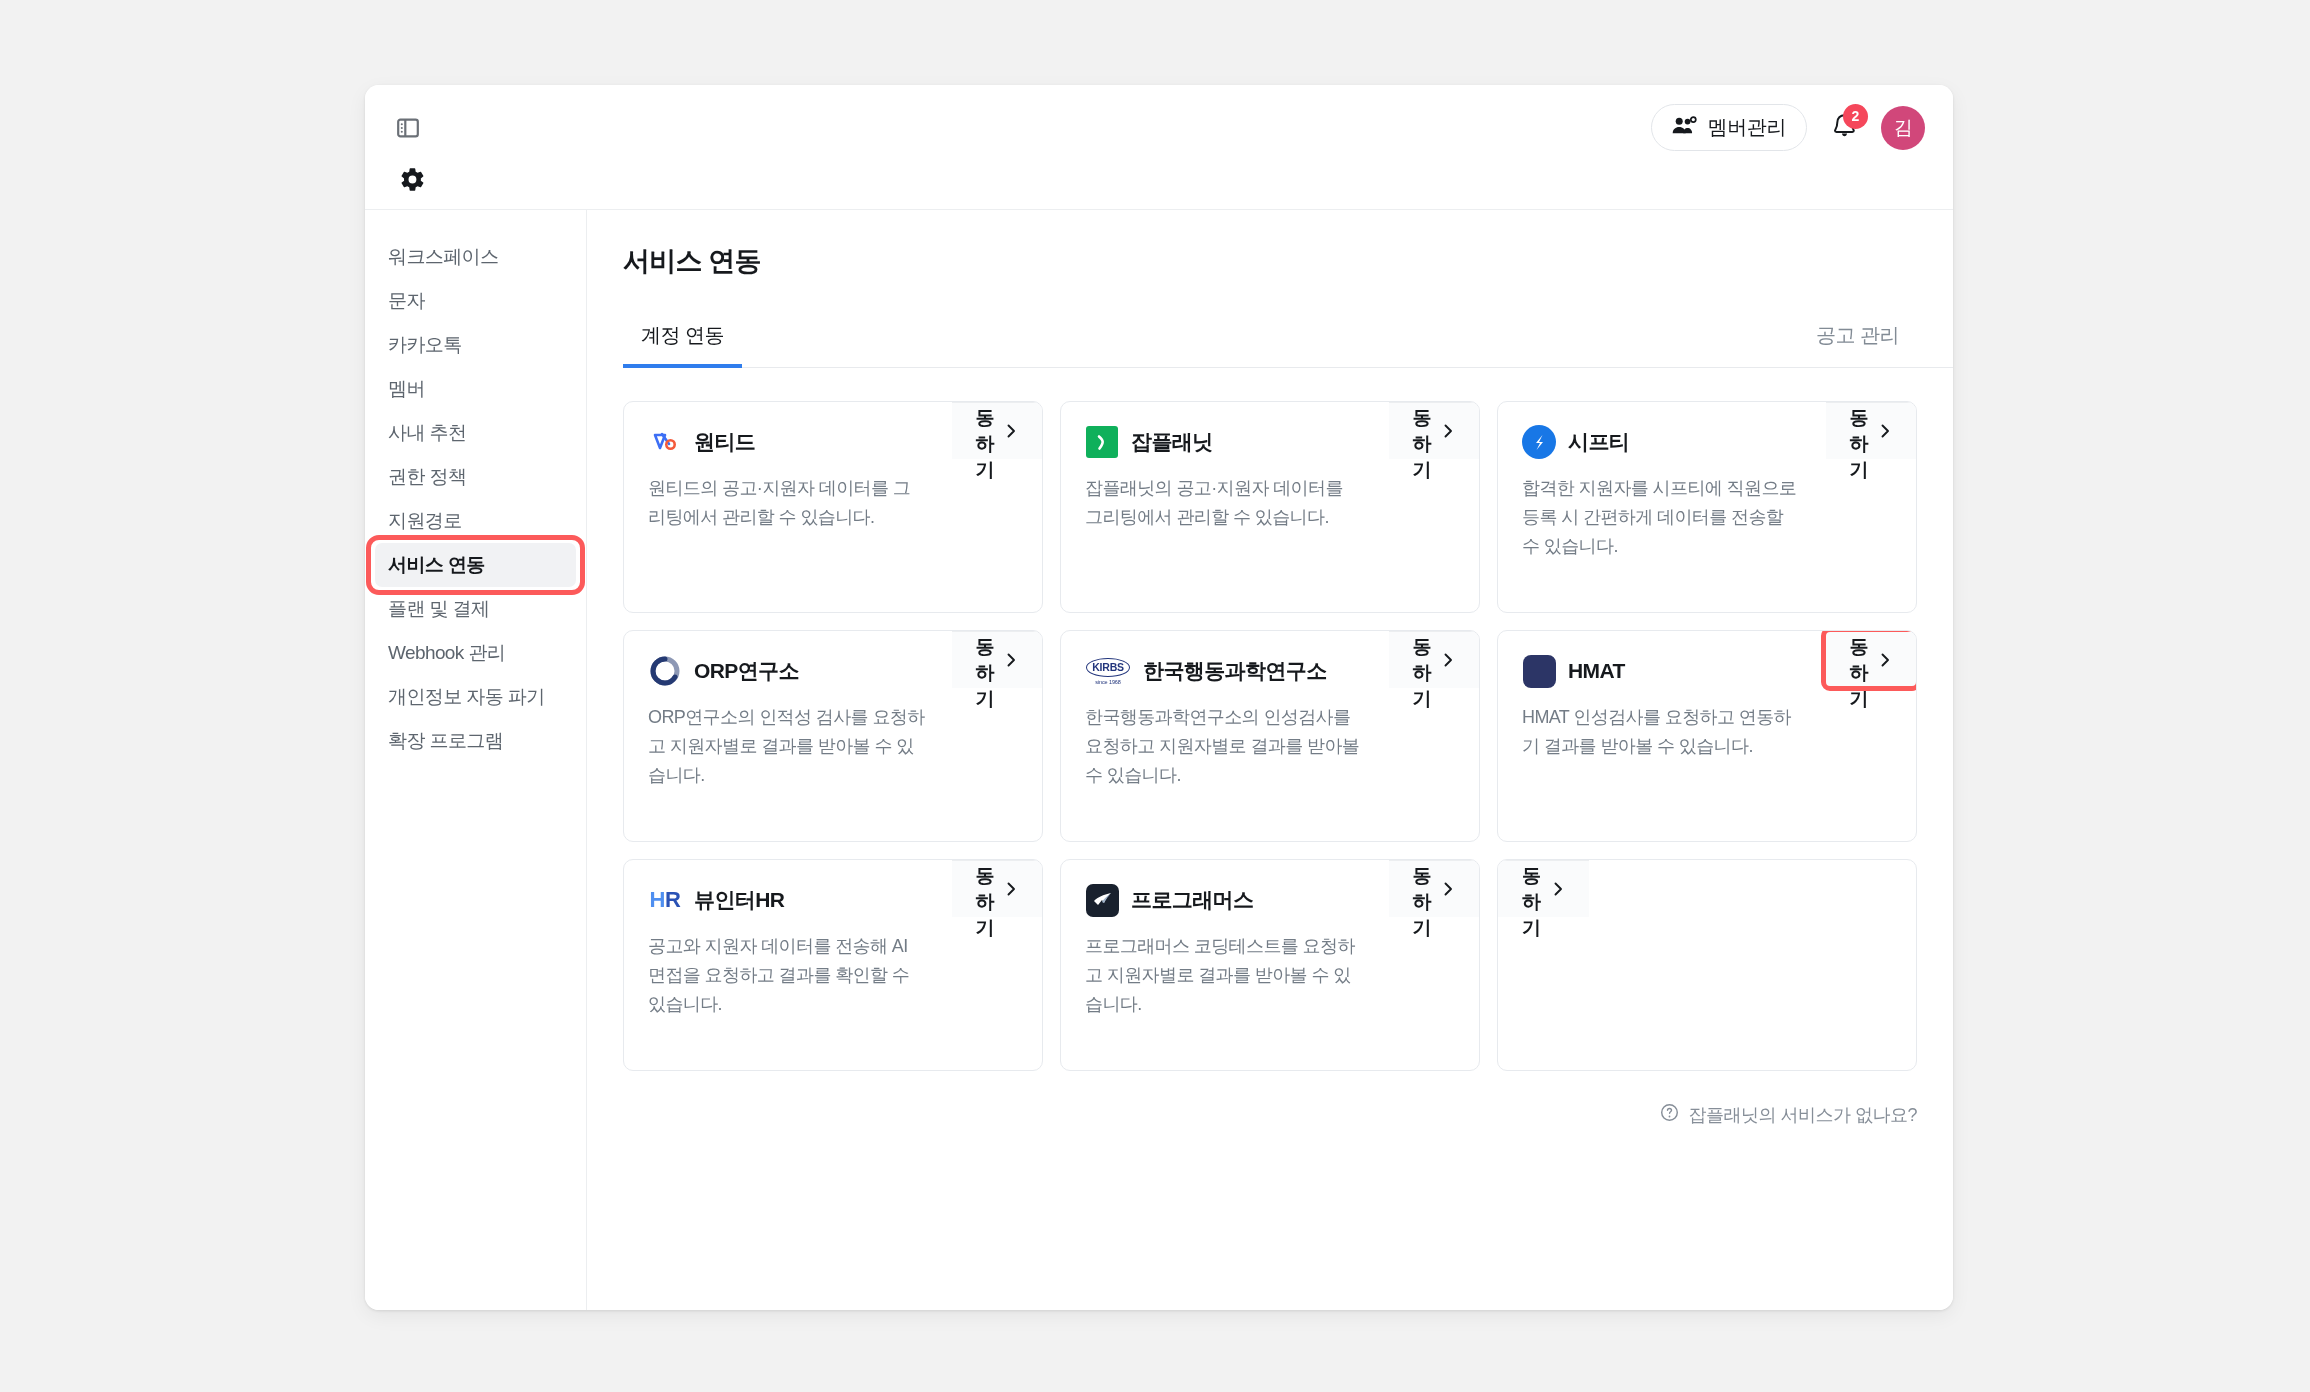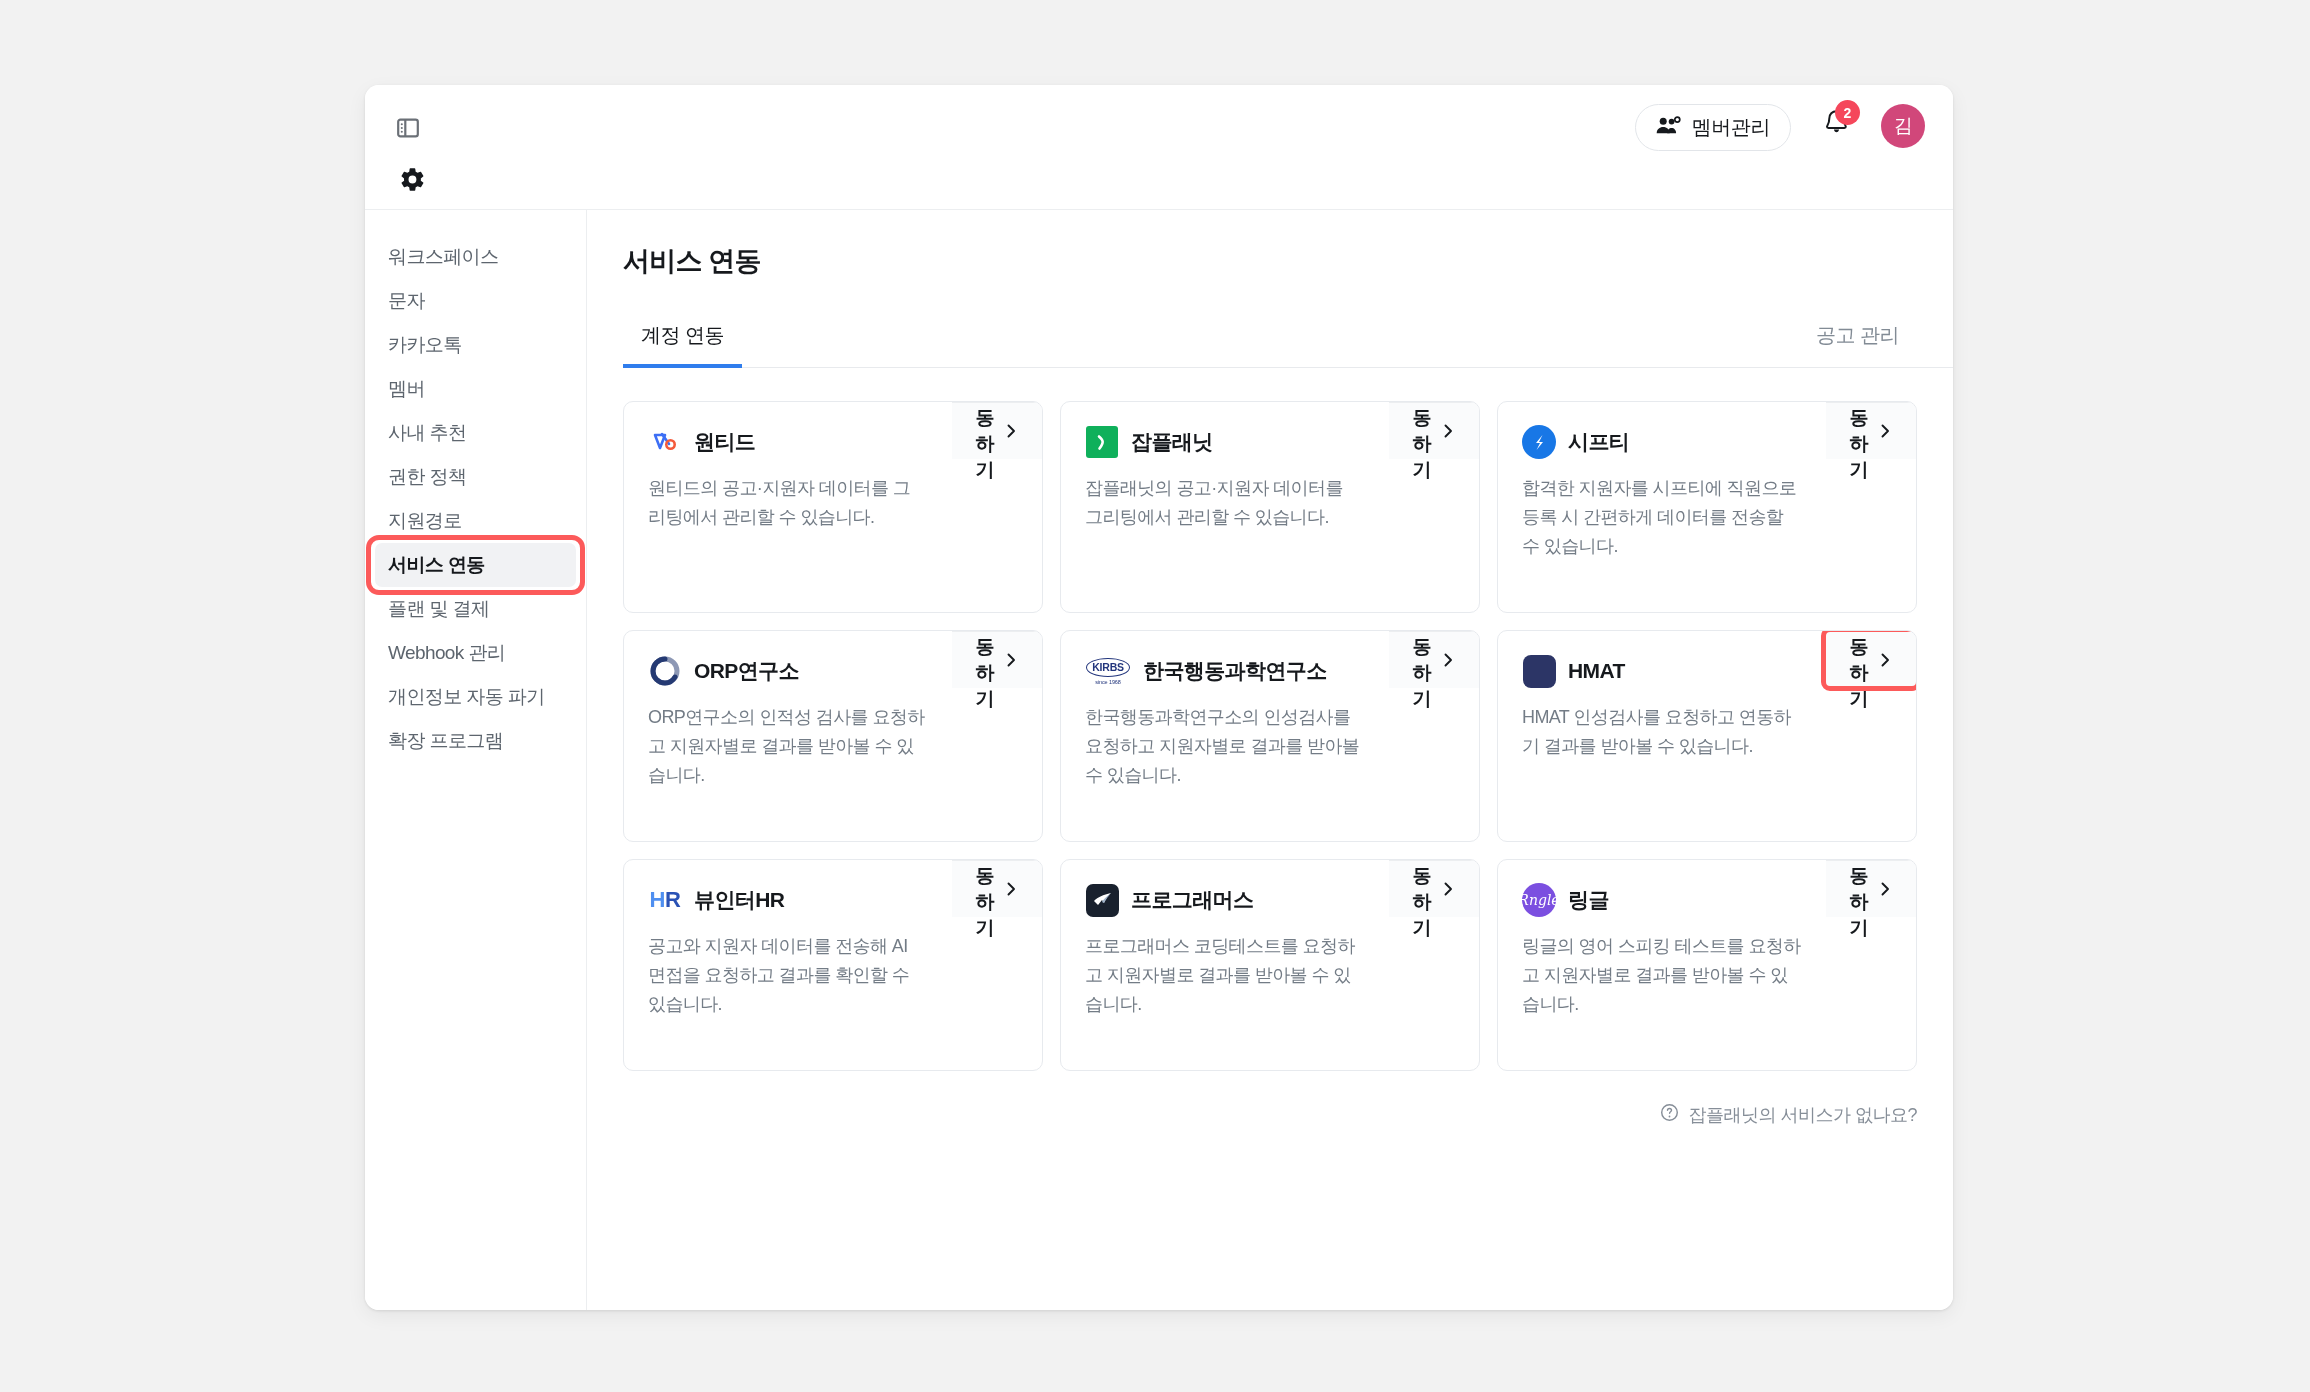--- a/index.html
+++ b/index.html
@@ -35,21 +35,21 @@
     background: #fff;
   }
   .panel-toggle {
     position: absolute; left: 27px; top: 27px;
     width: 32px; height: 32px;
     display: flex; align-items: center; justify-content: center;
     cursor: pointer;
   }
   .topbar-right {
     position: absolute; right: 28px; top: 19px;
-    display: flex; align-items: flex-start; gap: 27px;
+    display: flex; align-items: center; gap: 19px;
   }
   .member-btn {
     display: flex; align-items: center; gap: 11px;
     height: 47px; padding: 0 20px;
     border: 1px solid #e2e5e9; border-radius: 24px;
     background: #fff; cursor: pointer;
     font-size: 20px; color: #16191d; letter-spacing: -.4px;
   }
   .bell-wrap {
     position: relative; width: 36px; height: 40px;
@@ -537,29 +537,20 @@
               <span class="card-foot-label">연동하기</span>
               <span class="chev">
                 <svg width="13" height="16" viewBox="0 0 13 16" fill="none">
                     <path d="M3.5 2.5 L9 8 L3.5 13.5" stroke="#16191d" stroke-width="1.9" stroke-linecap="round" stroke-linejoin="round"></path>
                   </svg>
               </span>
             </div>
           </div>
 
           <div class="card">
-            <div class="card-top">
-              <div class="card-head">
-                <span class="logo">
-                  <span class="logo-circle-purple">Rngle</span>
-                </span>
-                <span class="card-title">링글</span>
-              </div>
-              <div class="card-desc">링글의 영어 스피킹 테스트를 요청하고 지원자별로 결과를 받아볼 수 있습니다.</div>
-            </div>
             <div class="card-foot">
               <span class="card-foot-label">연동하기</span>
               <span class="chev">
                 <svg width="13" height="16" viewBox="0 0 13 16" fill="none">
                     <path d="M3.5 2.5 L9 8 L3.5 13.5" stroke="#16191d" stroke-width="1.9" stroke-linecap="round" stroke-linejoin="round"></path>
                   </svg>
               </span>
             </div>
           </div>
 

